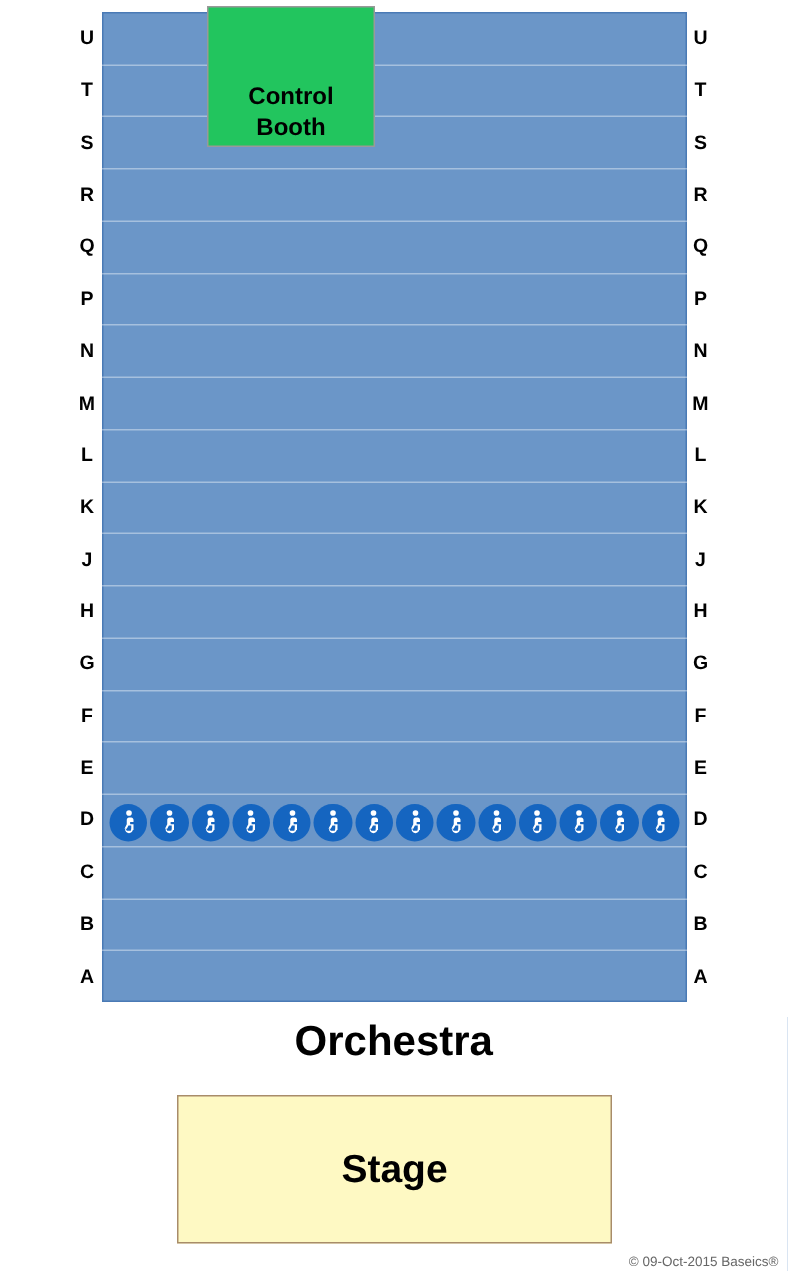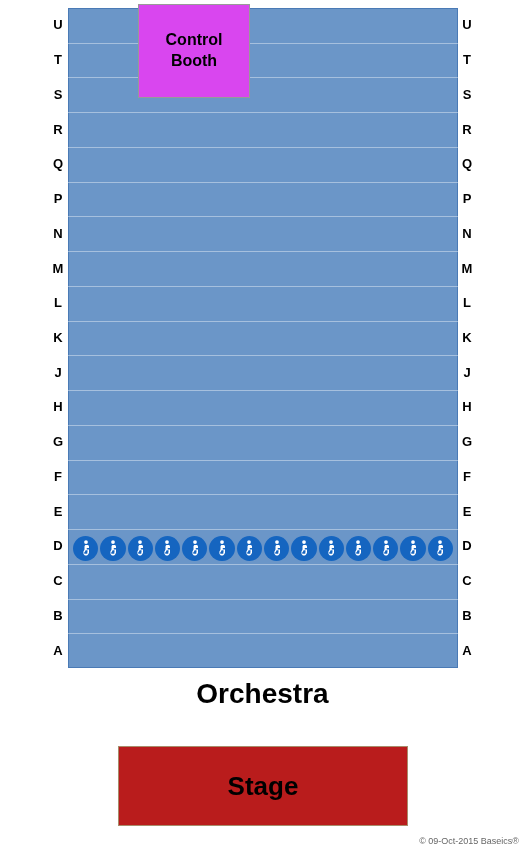--- a/index.html
+++ b/index.html
@@ -47,24 +47,24 @@
       background: rgba(255,255,255,0.4);
     }
 
     
     .control-booth {
       position: absolute;
       left: 138px;
       top: 4px;
       width: 112px;
       height: 94px;
-      background: #d946ef;
+      background: #22c55e;
       border: 1px solid #999;
       display: flex;
-      align-items: center;
+      align-items: flex-end;
       justify-content: center;
       z-index: 10;
     }
 
     .control-booth-label {
       font-size: 16px;
       font-weight: bold;
       color: #000;
       text-align: center;
       line-height: 1.3;
@@ -140,27 +140,26 @@
       font-weight: bold;
       color: #000;
     }
 
     
     .stage-area {
       position: absolute;
       left: 118px;
       top: 730px;
       width: 290px;
-      height: 80px;
-      background: #b91c1c;
+      height: 99px;
+      background: #fef9c3;
       border: 1px solid #a88c6a;
       display: flex;
       align-items: center;
       justify-content: center;
-      margin-top: 16px;
     }
 
     .stage-label {
       font-size: 26px;
       font-weight: bold;
       color: #000;
     }
 
     
     .copyright {

